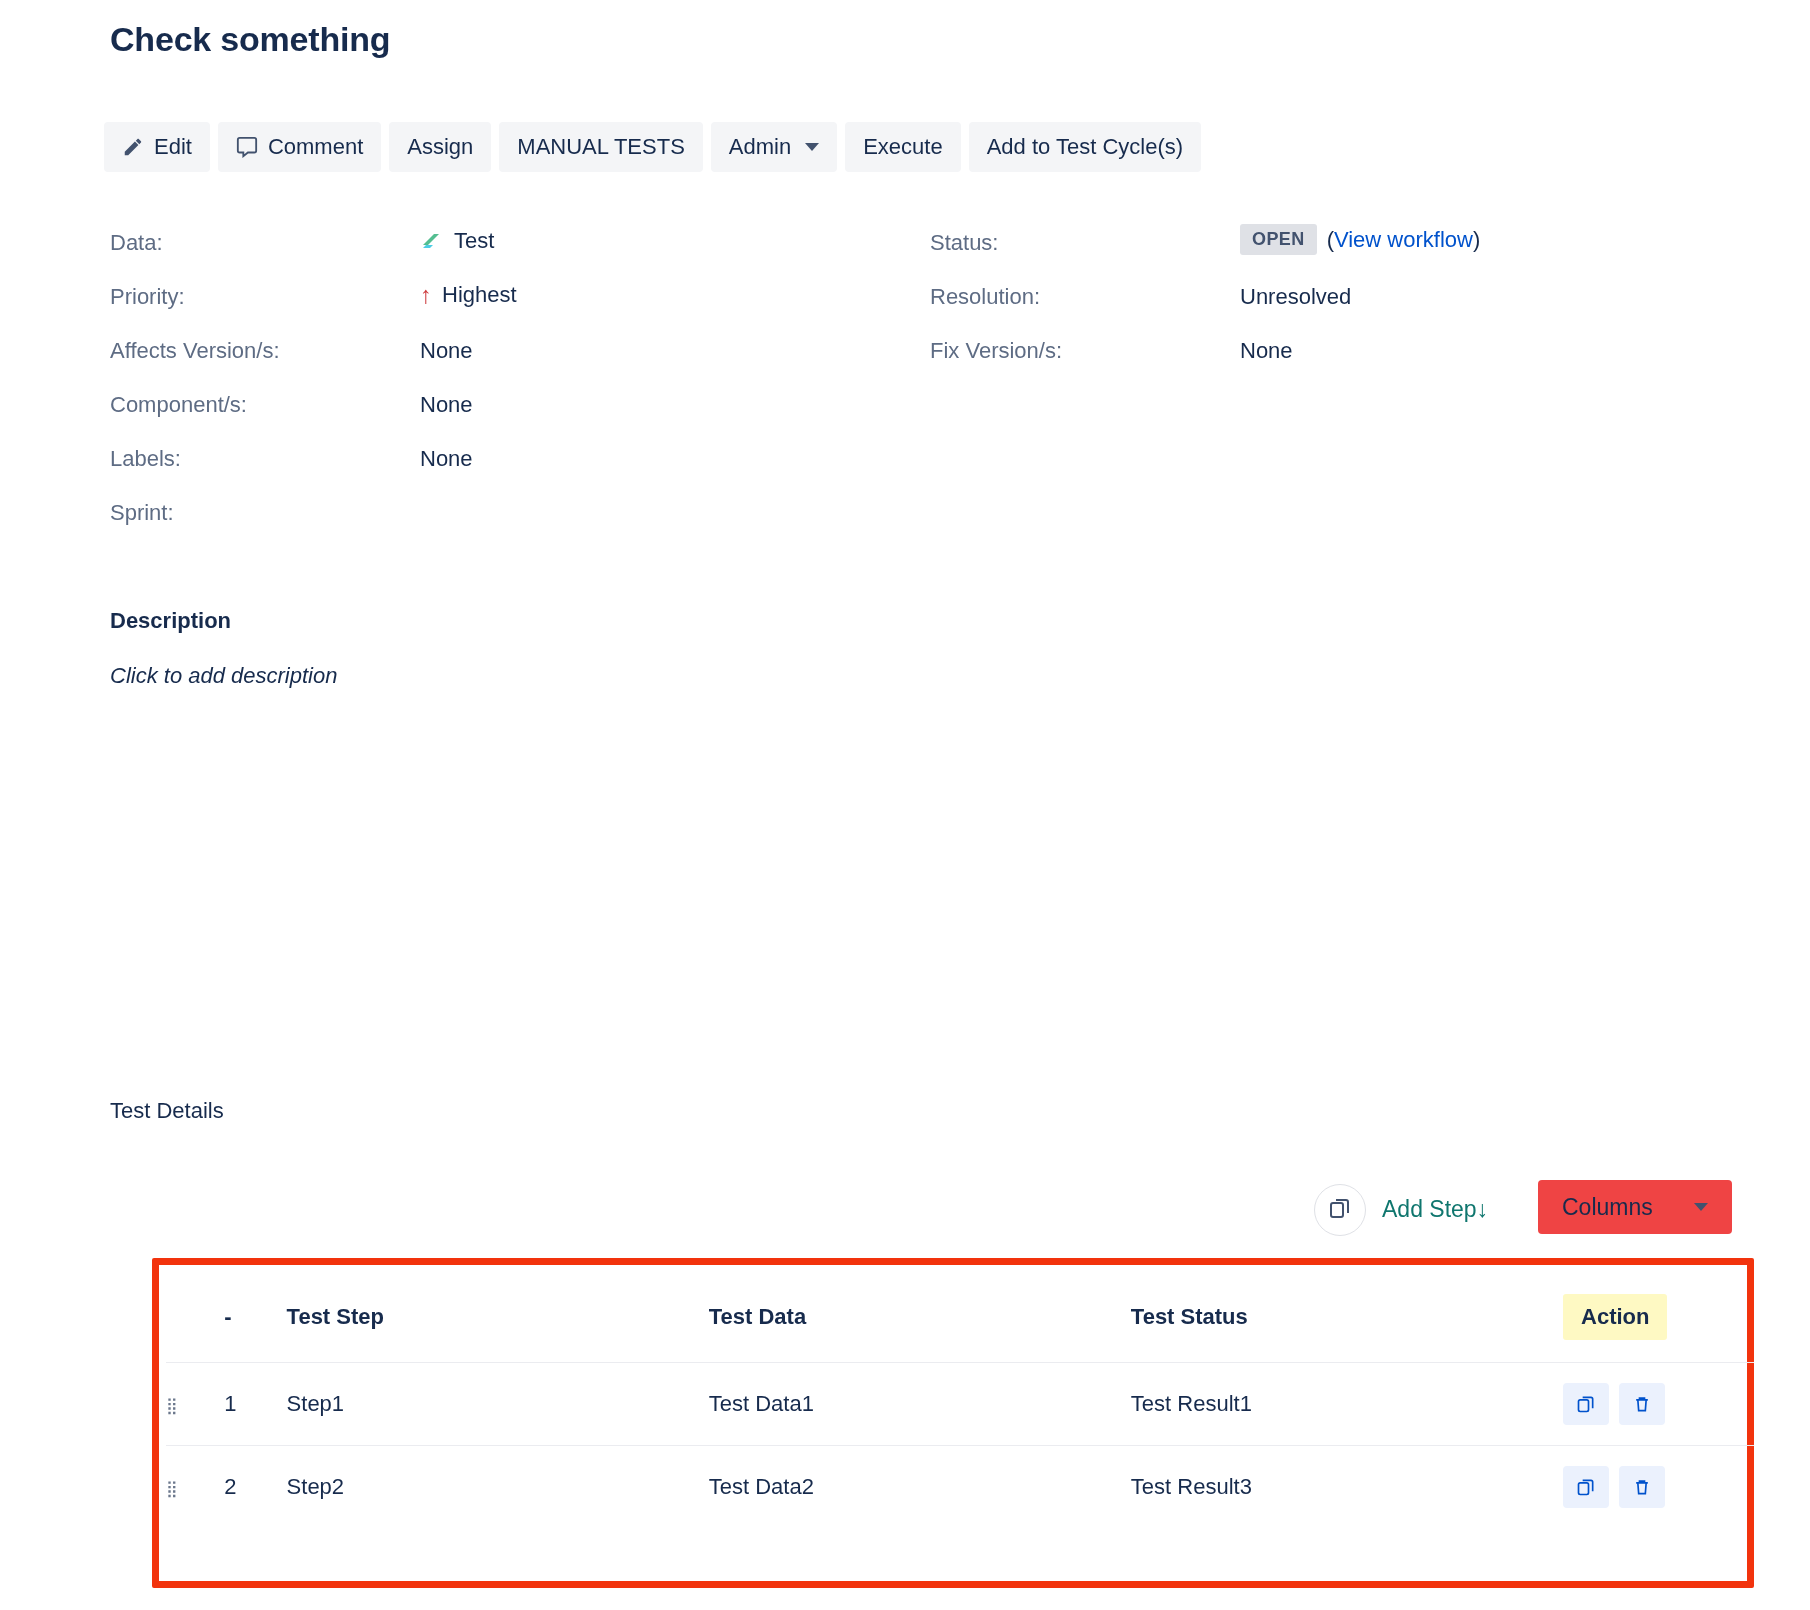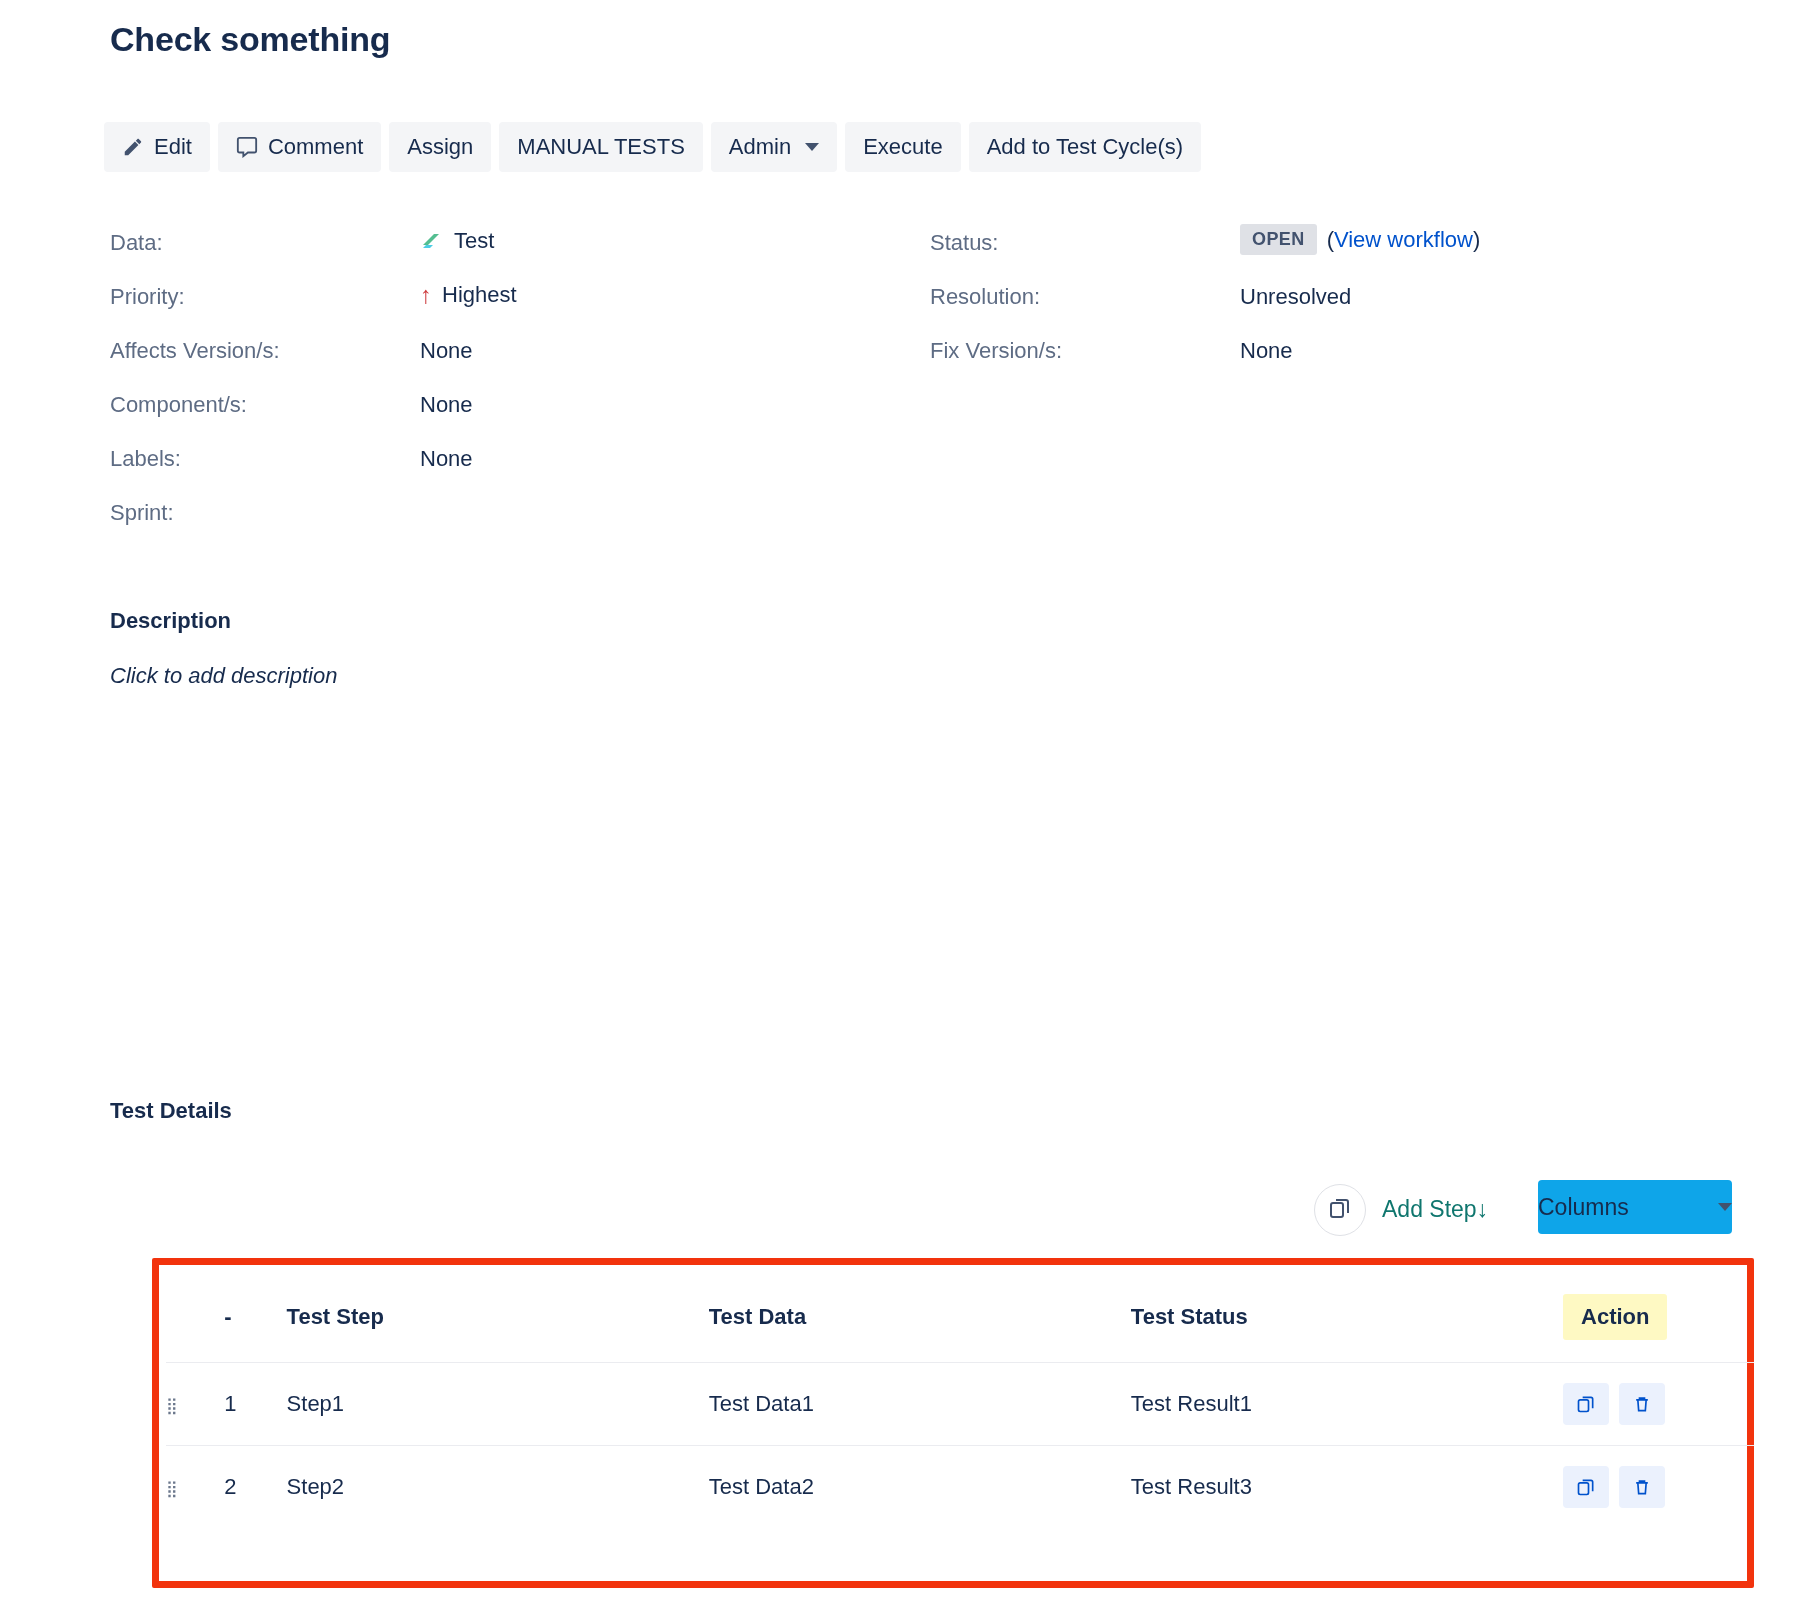--- a/index.html
+++ b/index.html
@@ -141,21 +141,21 @@
     color: #172b4d;
     cursor: pointer;
   }
 
   
   .td-head {
     position: absolute;
     left: 110px;
     top: 1098px;
     font-size: 22px;
-    font-weight: bold;
+    font-weight: normal;
     color: #172b4d;
   }
 
   .select-lite {
     position: absolute;
     left: 110px;
     top: 1180px;
     width: 200px;
     height: 54px;
     background: #deebff;
@@ -208,26 +208,26 @@
     color: #0f766e;
     cursor: pointer;
     white-space: nowrap;
   }
   .columns-btn {
     position: absolute;
     left: 1538px;
     top: 1180px;
     width: 194px;
     height: 54px;
-    background: #0ea5e9;
+    background: #ef4444;
     border-radius: 4px;
     display: flex;
     align-items: center;
     justify-content: space-between;
-    padding: 0 0;
+    padding: 0 24px;
     font-size: 23px;
     color: #172b4d;
     cursor: pointer;
     box-sizing: border-box;
   }
 
   
   .hl-box {
     position: absolute;
     left: 152px;

